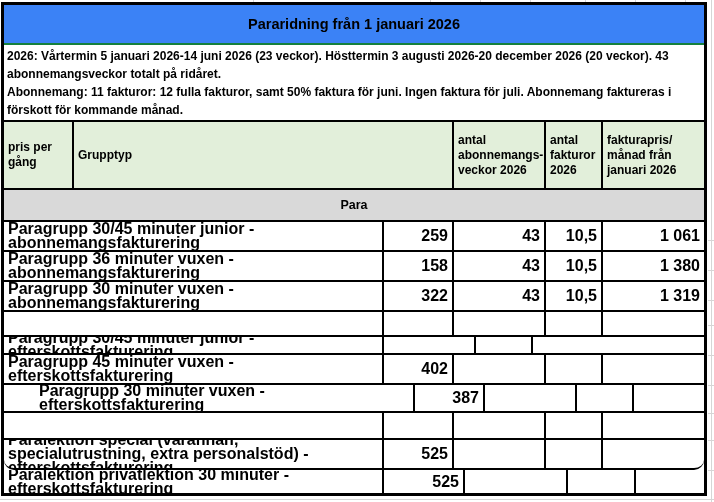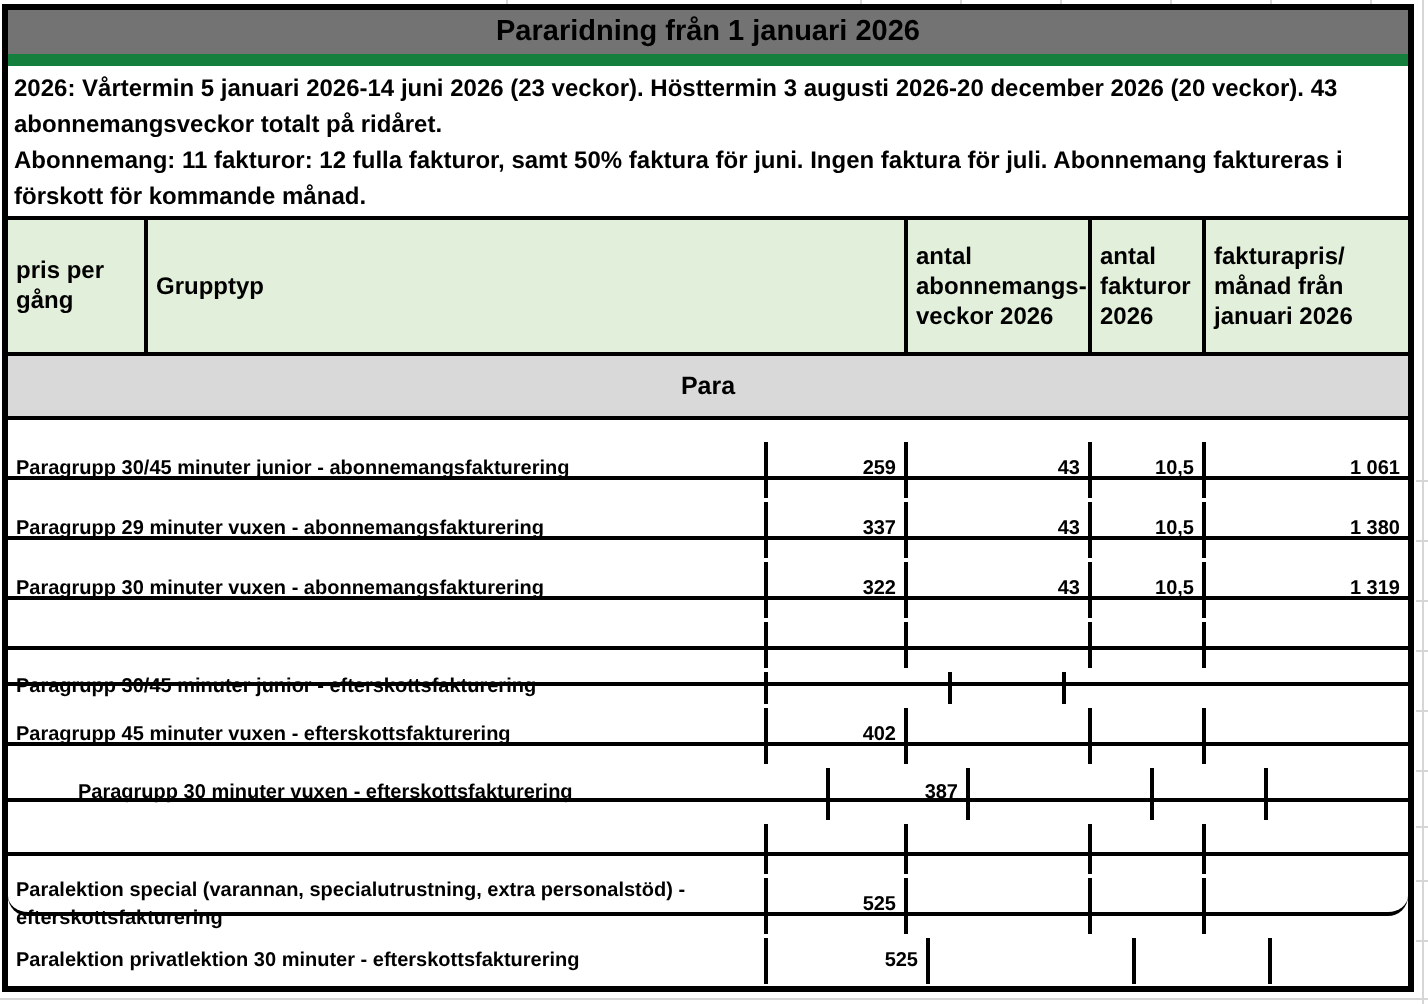--- a/index.html
+++ b/index.html
@@ -20,23 +20,23 @@
   .xtable {
     position: absolute;
     left: 1px; top: 2px;
     width: 706px; height: 494px;
     border: 3px solid #000000;
     background: #ffffff;
   }
   .row { display: flex; width: 100%; }
 
   .title-row {
-    height: 28px;
-    background: #737373;
-    border-bottom: 6px solid #15803d;
+    height: 40px;
+    background: #3b82f6;
+    border-bottom: 2px solid #15803d;
     align-items: center;
     justify-content: center;
     font-size: 14.5px;
     text-align: center;
   }
   .desc-row {
     height: 77px;
     border-bottom: 2px solid #000;
     display: block;
     padding: 2px 4px 0 3px;
@@ -76,23 +76,22 @@
   .cell { height: 100%; overflow: hidden; }
   .c0 { width: 380px; border-right: 2px solid #000; }
   .c1 { width: 70px;  border-right: 2px solid #000; }
   .c2 { width: 92px;  border-right: 2px solid #000; }
   .c3 { width: 57px;  border-right: 2px solid #000; }
   .c4 { flex: 1; }
 
   .data-row .cell {
     display: flex;
     align-items: center;
-    font-size: 10px;
+    font-size: 16px;
     line-height: 14px;
-    margin-top: 11px;
   }
   .data-row .label { padding-left: 4px; padding-right: 2px; justify-content: flex-start; text-align: left; }
   .data-row .num   { padding-right: 4px; justify-content: flex-end; text-align: right; }
 </style>
 </head>
 <body>
 
 <div class="sheet">
 
   <div id="gridlines">
@@ -144,22 +143,22 @@
 
     <div id="table-body">
         <div class="row data-row" style="height: 30px;">
     <div class="cell c0 label">Paragrupp 30/45 minuter junior - abonnemangsfakturering</div>
     <div class="cell c1 num">259</div>
     <div class="cell c2 num">43</div>
     <div class="cell c3 num">10,5</div>
     <div class="cell c4 num">1 061</div>
   </div>
         <div class="row data-row" style="height: 30px;">
-    <div class="cell c0 label">Paragrupp 29 minuter vuxen - abonnemangsfakturering</div>
-    <div class="cell c1 num">337</div>
+    <div class="cell c0 label">Paragrupp 36 minuter vuxen - abonnemangsfakturering</div>
+    <div class="cell c1 num">158</div>
     <div class="cell c2 num">43</div>
     <div class="cell c3 num">10,5</div>
     <div class="cell c4 num">1 380</div>
   </div>
         <div class="row data-row" style="height: 30px;">
     <div class="cell c0 label">Paragrupp 30 minuter vuxen - abonnemangsfakturering</div>
     <div class="cell c1 num">322</div>
     <div class="cell c2 num">43</div>
     <div class="cell c3 num">10,5</div>
     <div class="cell c4 num">1 319</div>

